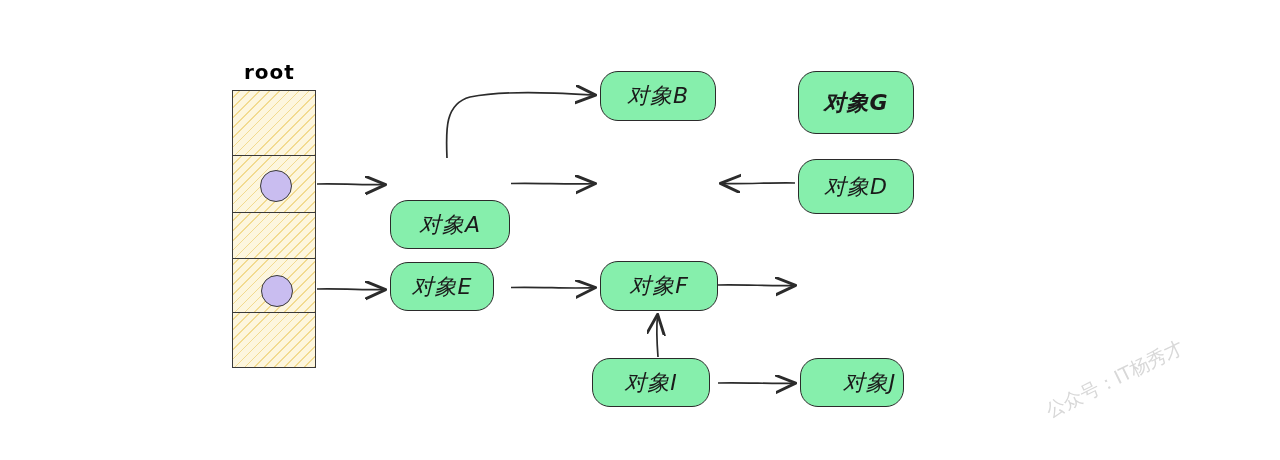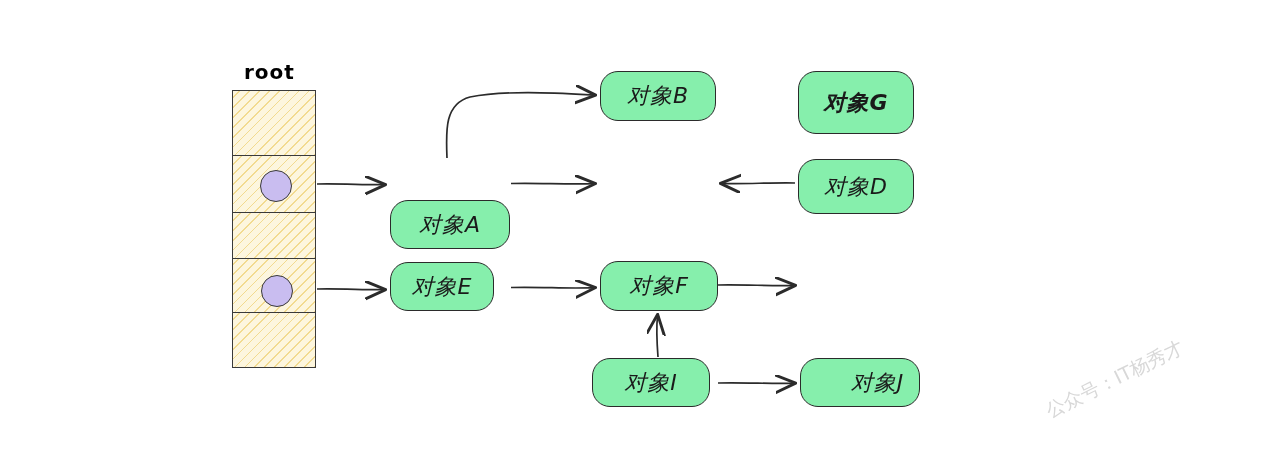--- a/index.html
+++ b/index.html
@@ -159,19 +159,19 @@
 
   <div class="node-box" style="left:798px; top:71px; width:116px; height:63px;font-weight:bold;">
     <span class="node-label">对象G</span>
   </div>
 
 
   <div class="node-box" style="left:592px; top:358px; width:118px; height:49px;">
     <span class="node-label">对象I</span>
   </div>
 
-  <div class="node-box" style="left:800px; top:358px; width:120px; height:49px;padding-left:35px;">
+  <div class="node-box" style="left:800px; top:358px; width:104px; height:49px;padding-left:35px;">
     <span class="node-label">对象J</span>
   </div>
 
   <div class="watermark" style="left:1053px; top:398px;">公众号：IT杨秀才</div>
 
 </div>
 
 </body></html>

